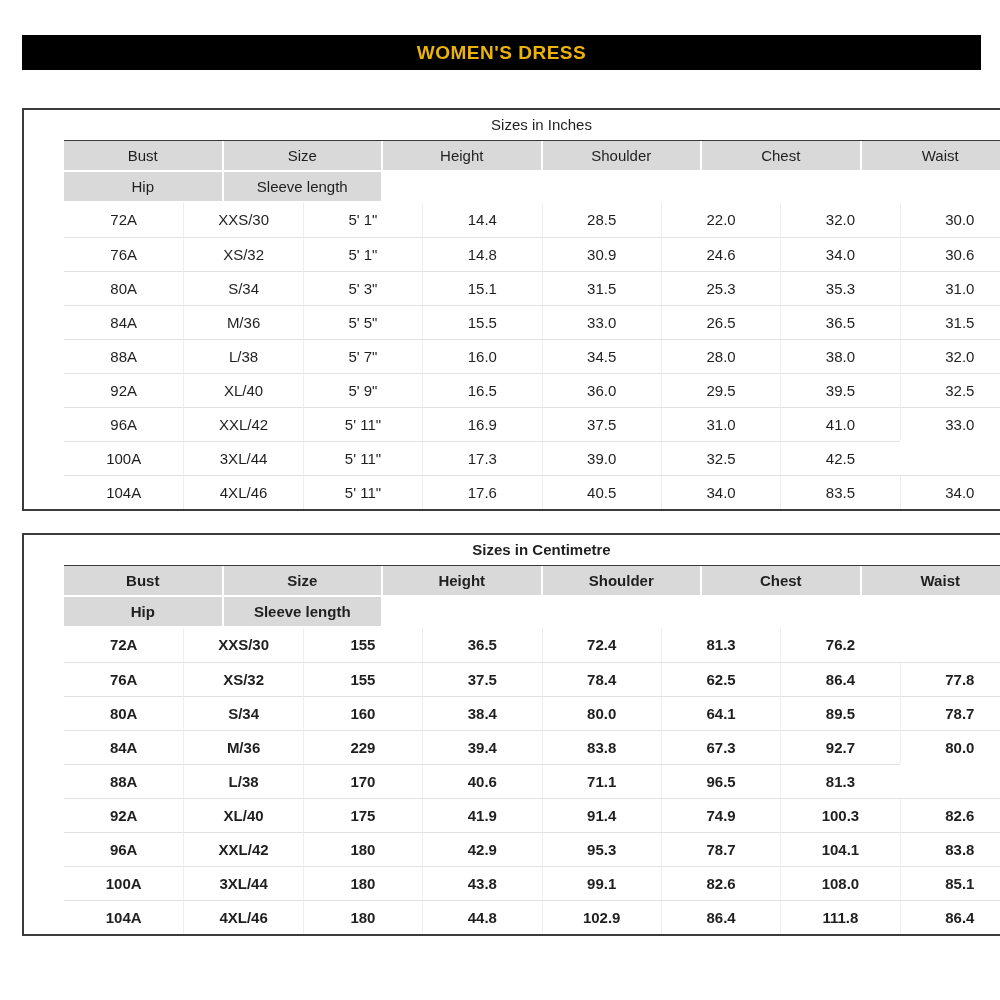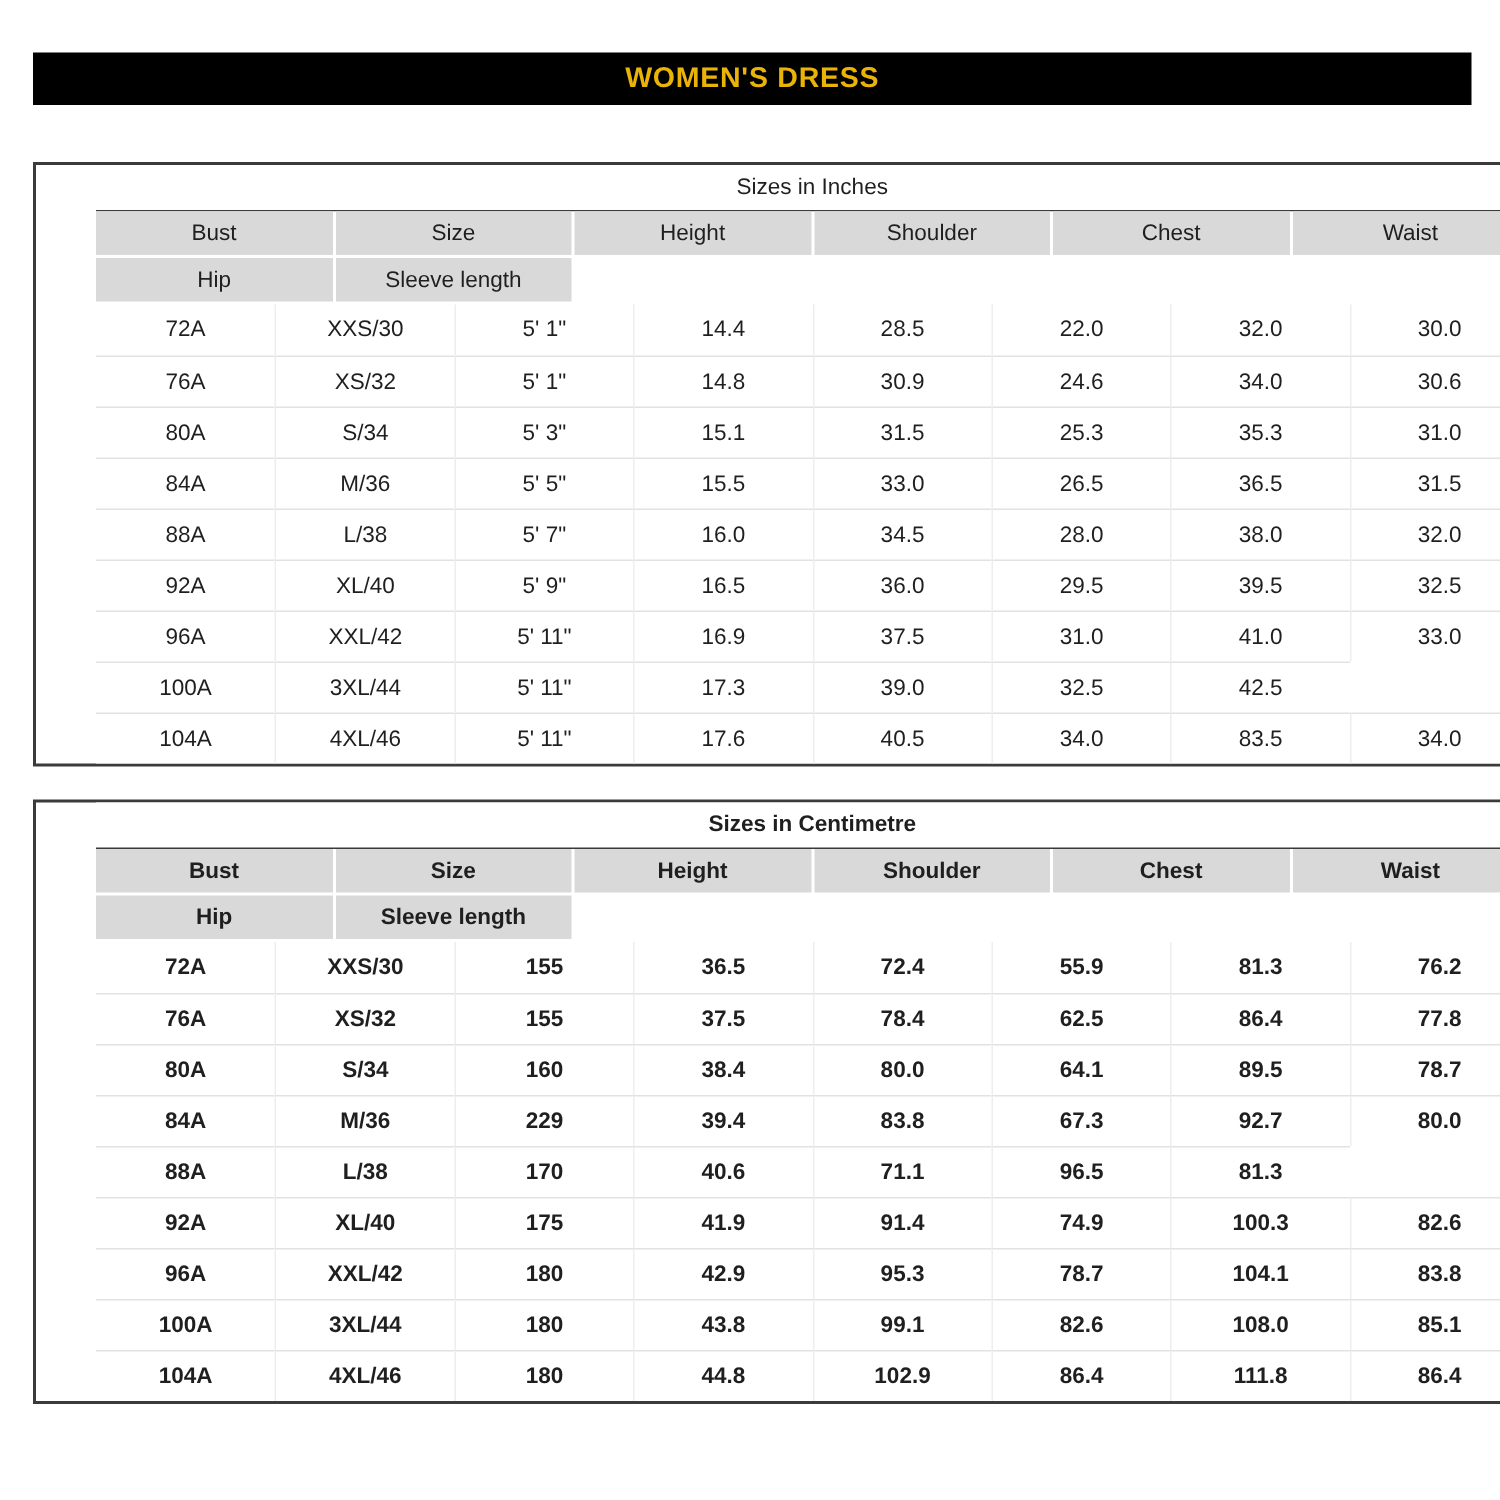--- a/index.html
+++ b/index.html
@@ -172,21 +172,20 @@
       <div class="hc">Hip</div>
       <div class="hc">Sleeve length</div>
     </div>
   <div class="tbody">
       <div class="trow">
         <div class="tc">72A</div>
         <div class="tc">XXS/30</div>
         <div class="tc">155</div>
         <div class="tc">36.5</div>
         <div class="tc">72.4</div>
-        <div class="tc">55.9</div>
         <div class="tc">81.3</div>
         <div class="tc">76.2</div>
       </div>
       <div class="trow">
         <div class="tc">76A</div>
         <div class="tc">XS/32</div>
         <div class="tc">155</div>
         <div class="tc">37.5</div>
         <div class="tc">78.4</div>
         <div class="tc">62.5</div>

